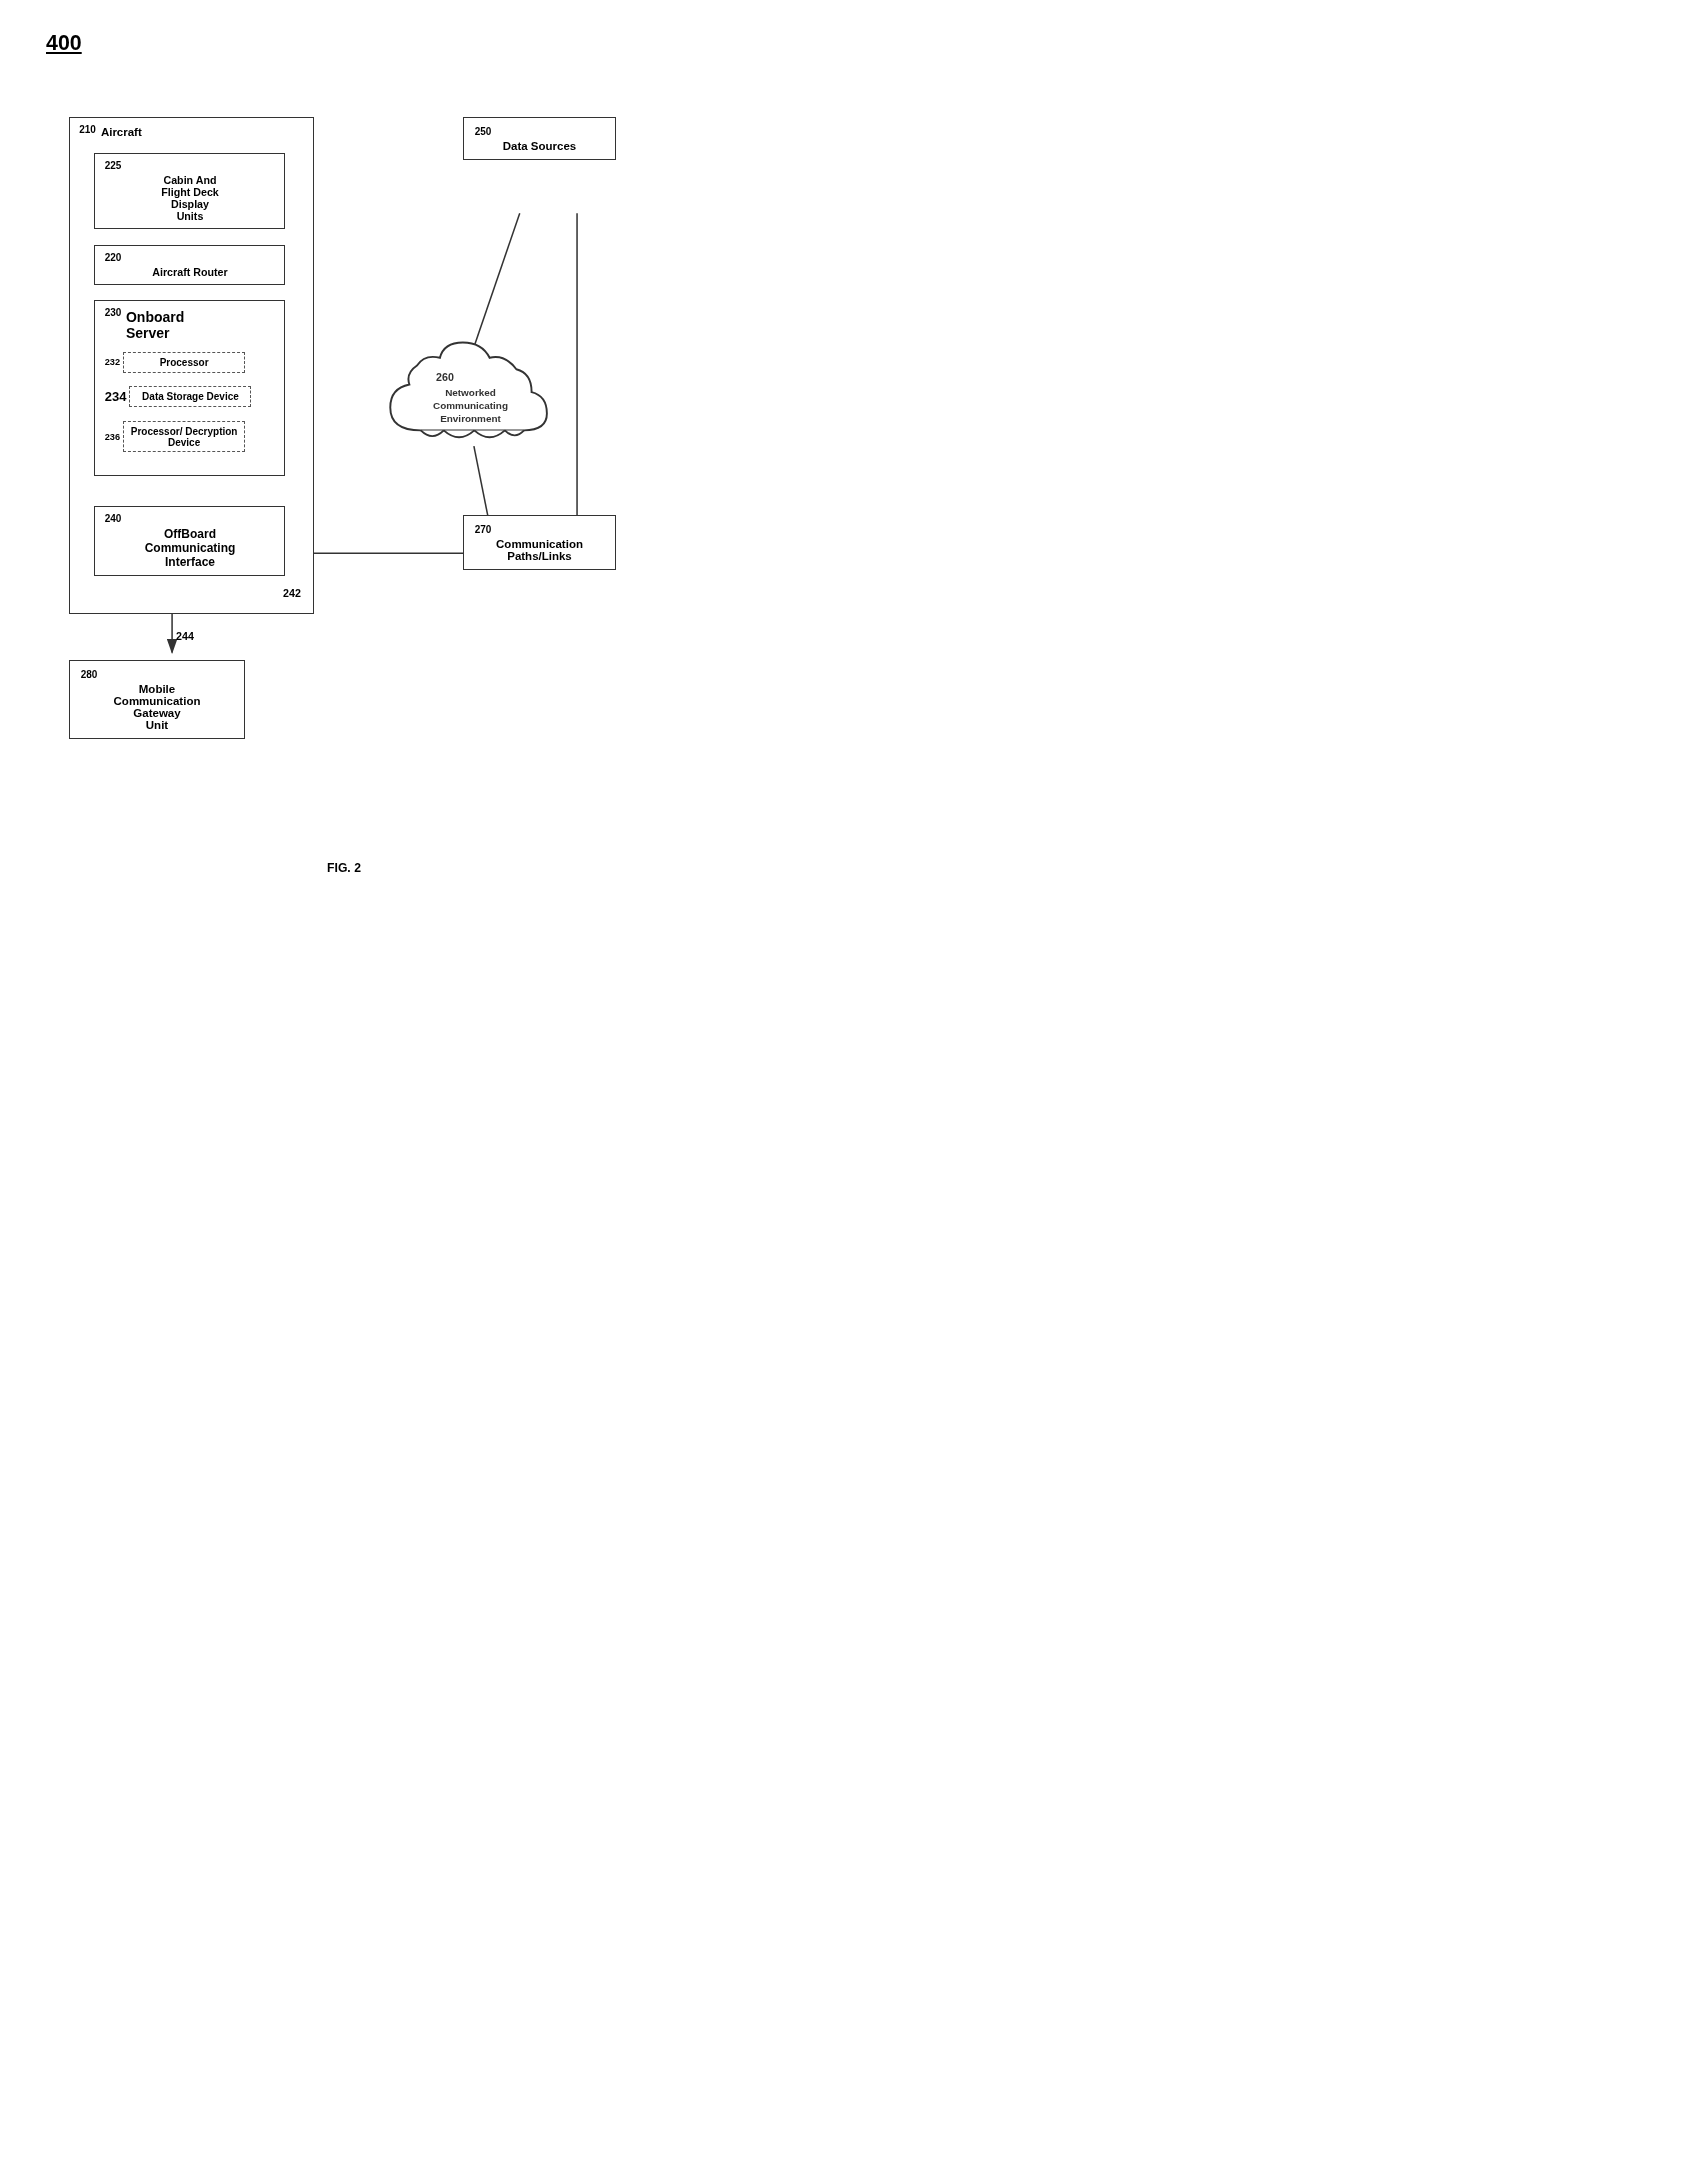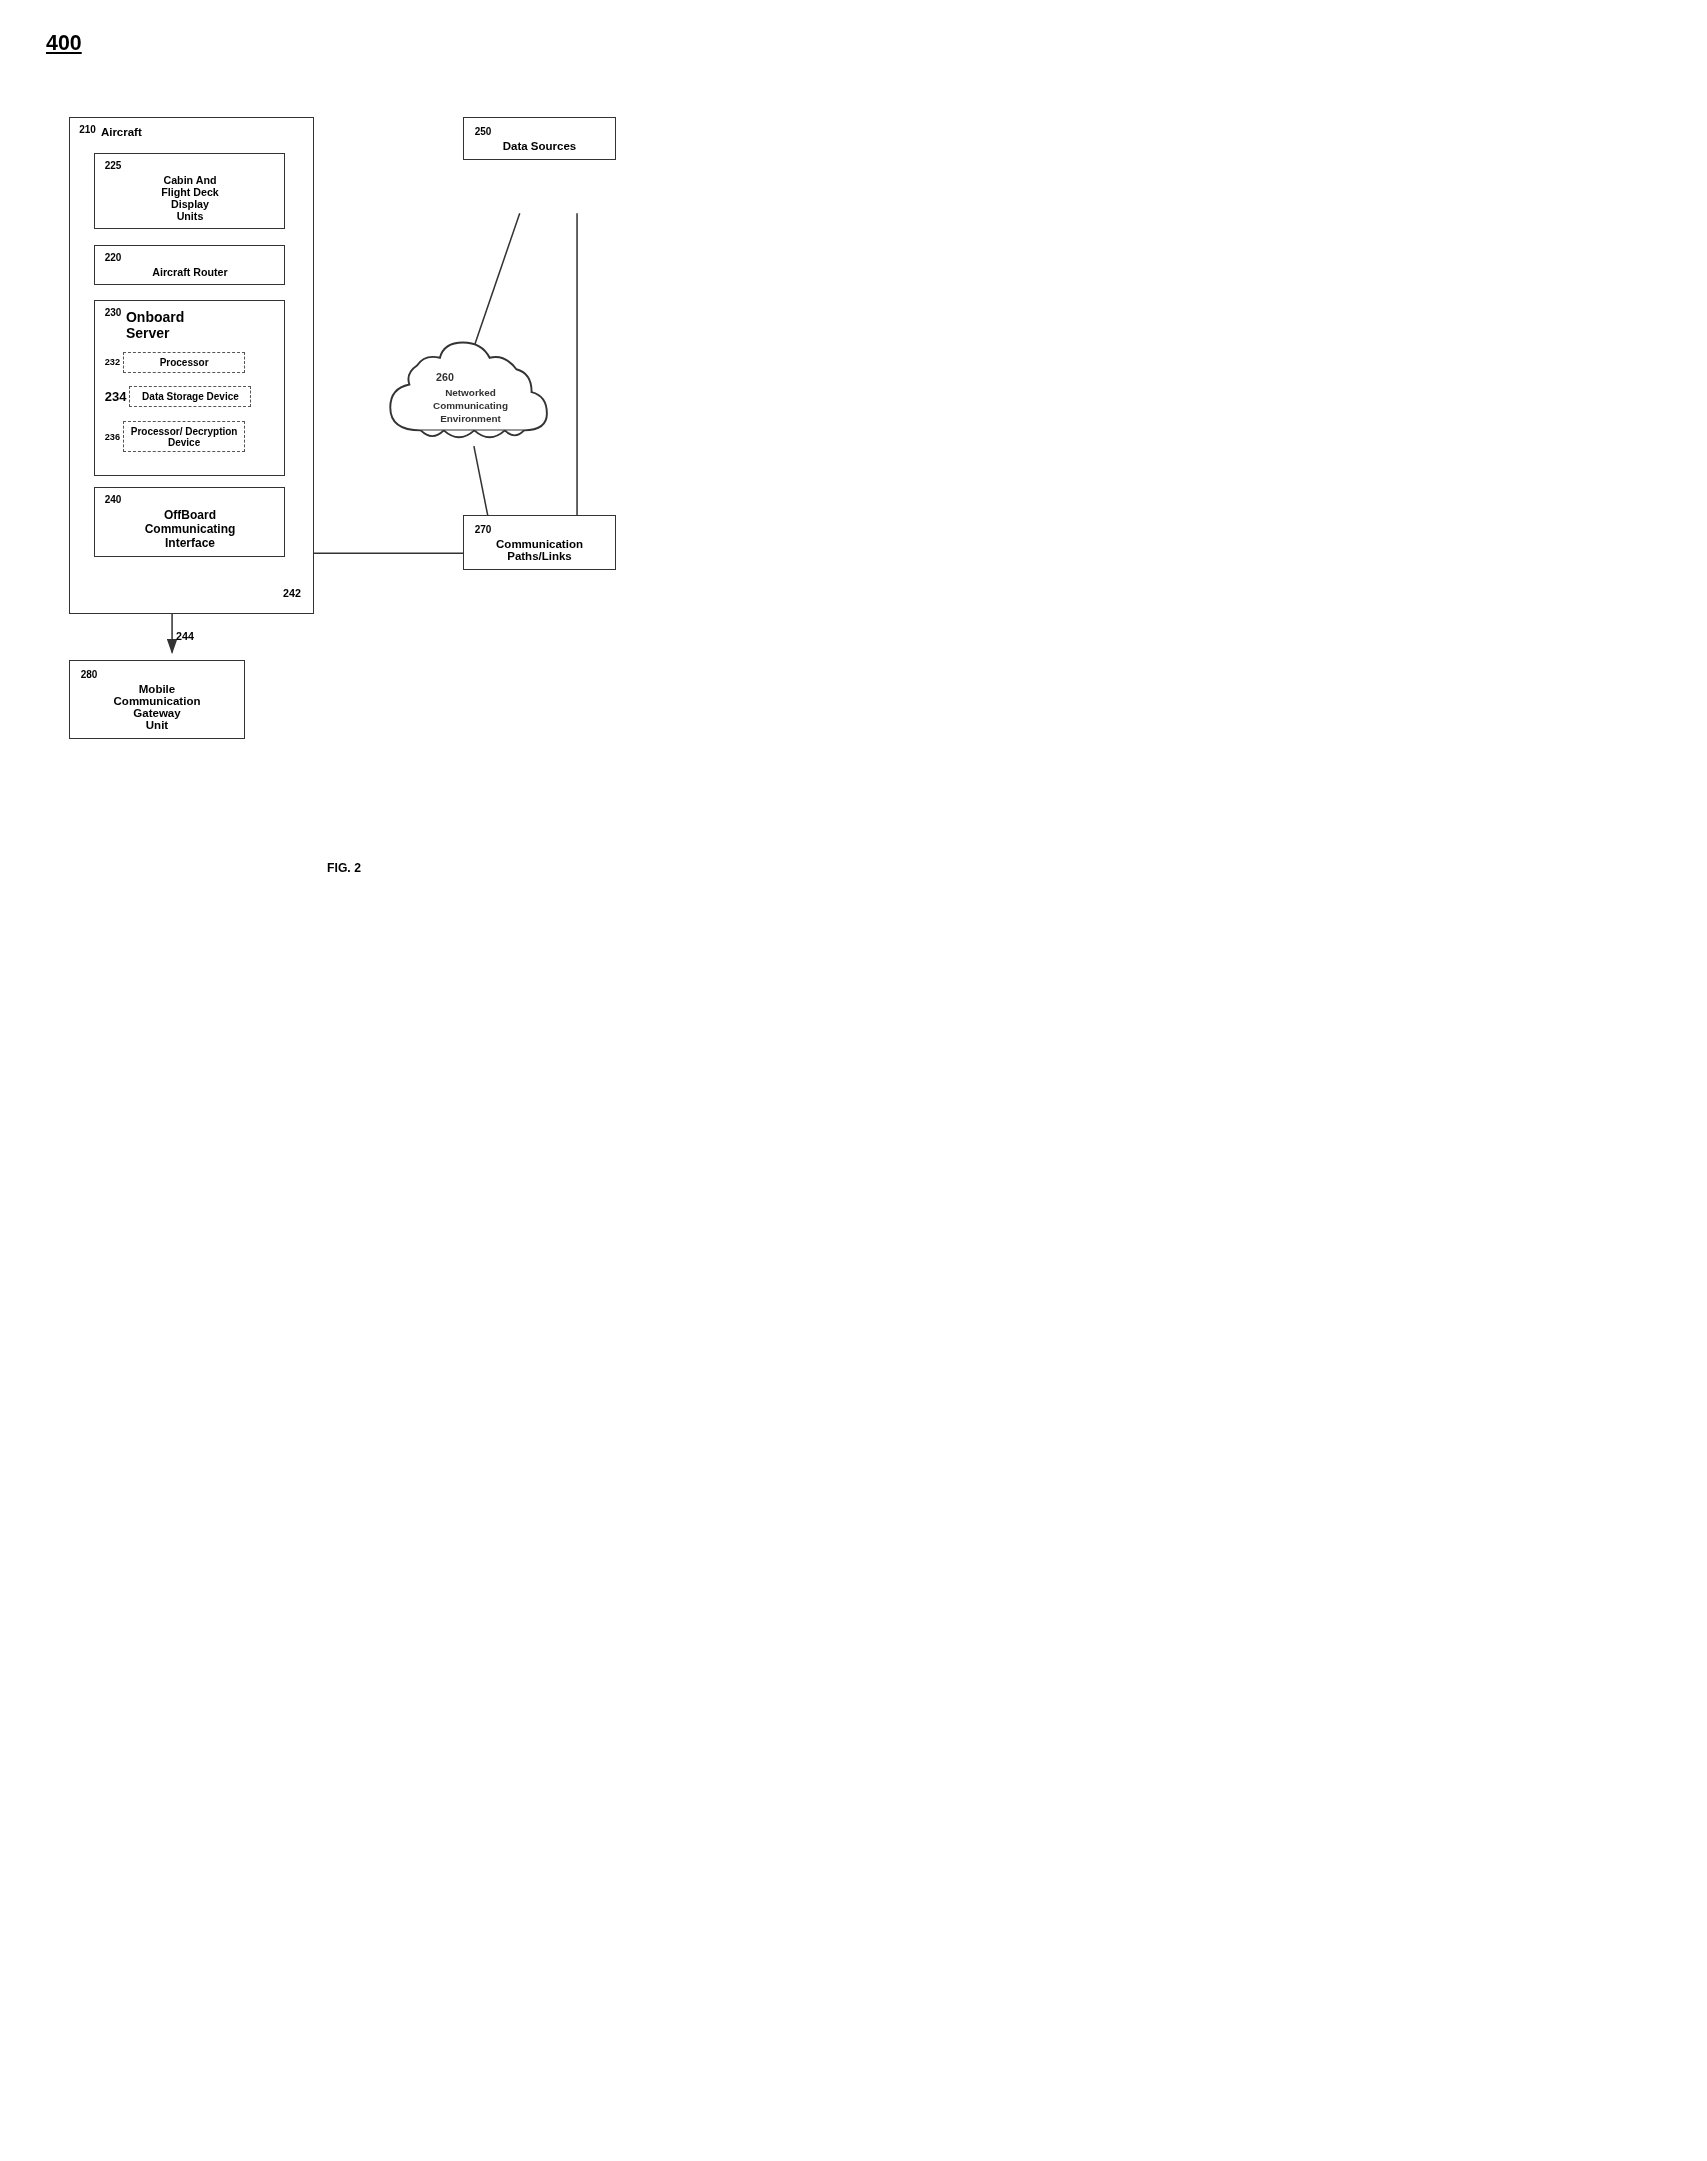--- a/index.html
+++ b/index.html
@@ -161,21 +161,21 @@
       <div style="display:flex; align-items:center; gap:3.1px; margin-top:6.1px;">
         <span class="box-number" style="font-size:9.2px;">236</span>
         <div class="dashed-box" style="width:122px;">
           <div class="dashed-box-title">Processor/
 Decryption
 Device</div>
         </div>
       </div>
     </div>
 
-    <div class="box" style="position:relative; left:15.3px; top:57px; width:191px; padding:6.1px 9.2px;">
+    <div class="box" style="position:relative; left:15.3px; top:76px; width:191px; padding:6.1px 9.2px;">
       <div class="box-number">240</div>
       <div class="box-title" style="font-size:12px;">OffBoard<br>Communicating<br>Interface</div>
     </div>
   </div>
 
   <div style="position:absolute; left:237px; top:508px; font-size:10.7px; font-weight:bold;">242</div>
 
   <div style="position:absolute; left:130px; top:551px; font-size:10.7px; font-weight:bold;">244</div>
 
   <div class="box" style="left:23px; top:581px; width:176px; padding:7.6px 10.7px;">

